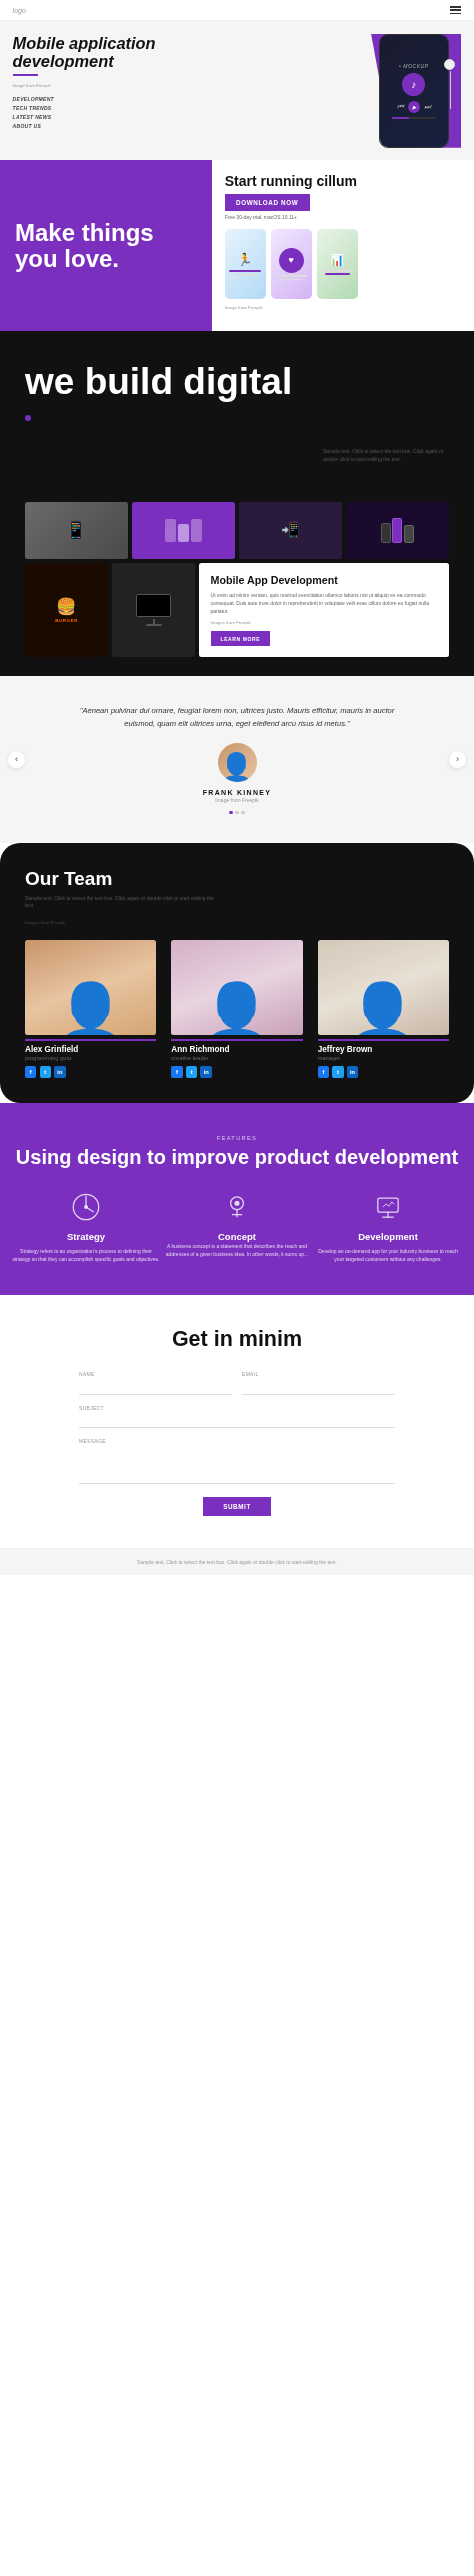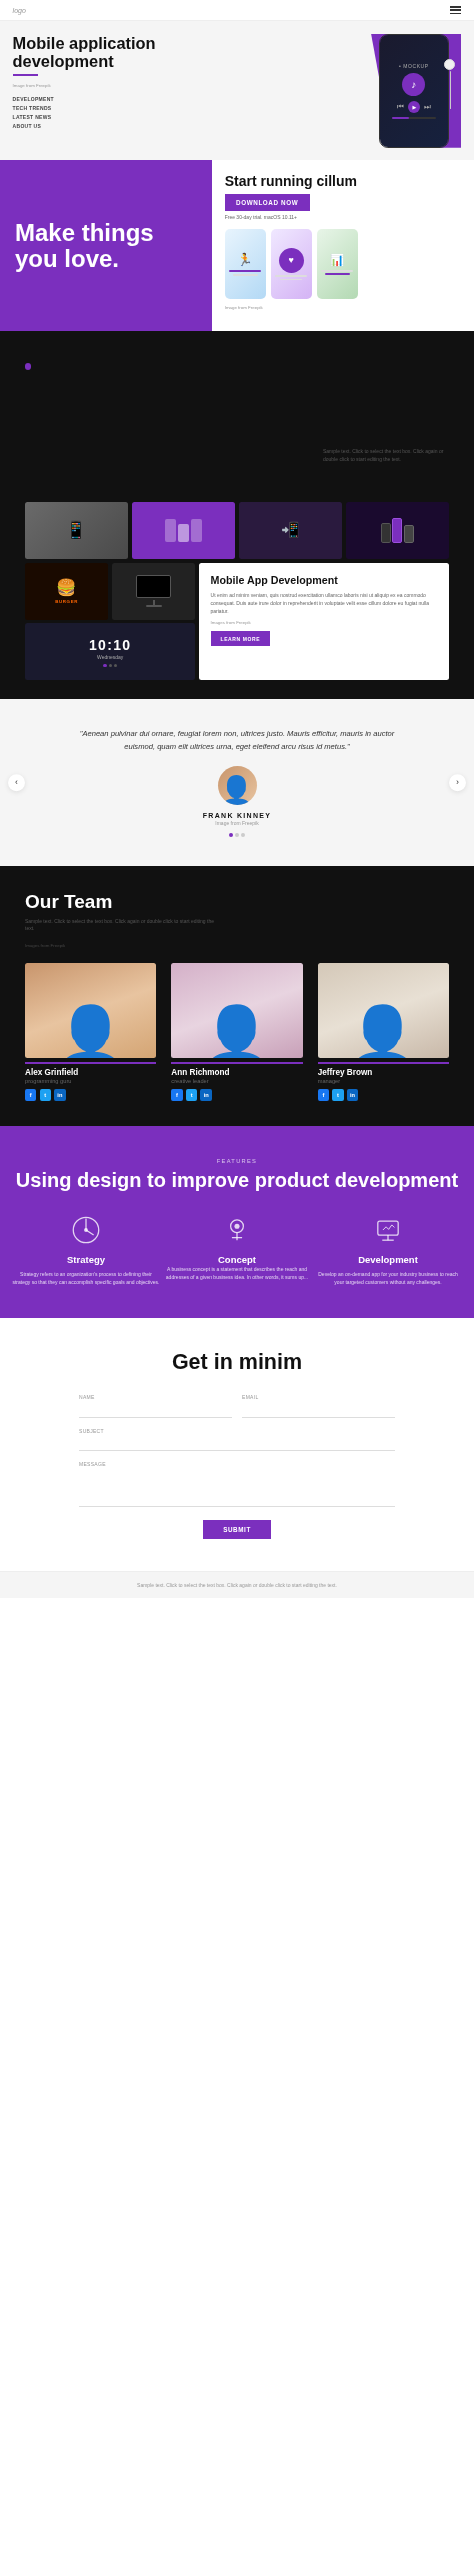--- a/index.html
+++ b/index.html
@@ -10,21 +10,21 @@
 
 <div style="display:flex; justify-content:space-between; align-items:center; padding:6.3px 12.6px; background:#fff; border-bottom:0.6px solid #eee;">
   <span style="font-size:7px; color:#999; font-style:italic;">logo</span>
   <div style="display:flex; flex-direction:column; gap:1.9px; cursor:pointer;">
     <span style="width:11.4px; height:1.3px; background:#333; display:block;"></span>
     <span style="width:11.4px; height:1.3px; background:#333; display:block;"></span>
     <span style="width:11.4px; height:1.3px; background:#333; display:block;"></span>
   </div>
 </div>
 
-<div style="display:flex; background:#f5f5f5; padding:12.6px; min-height:139px; position:relative; overflow:hidden;">
+<div style="display:flex; background:#f5f5f5; padding:12.6px; min-height:139px; position:relative; overflow:hidden;font-style:italic;">
   <div style="flex:1; z-index:2; padding-right:6.3px;">
     <h1 style="font-size:16.4px; font-weight:900; color:#111; line-height:1.1; margin-bottom:3.8px;">Mobile application development</h1>
     <div style="width:25px; height:1.9px; background:#7b2fbe; margin-bottom:7.6px;"></div>
     <p style="font-size:4.4px; color:#999; margin-bottom:7.6px;">Image from Freepik</p>
     <nav style="display:flex; flex-direction:column; gap:3.2px;">
       <a style="font-size:5px; color:#444; text-decoration:none; letter-spacing:0.3px; font-weight:600;">DEVELOPMENT</a>
       <a style="font-size:5px; color:#444; text-decoration:none; letter-spacing:0.3px; font-weight:600;">TECH TRENDS</a>
       <a style="font-size:5px; color:#444; text-decoration:none; letter-spacing:0.3px; font-weight:600;">LATEST NEWS</a>
       <a style="font-size:5px; color:#444; text-decoration:none; letter-spacing:0.3px; font-weight:600;">ABOUT US</a>
     </nav>
@@ -81,20 +81,21 @@
         <div style="font-size:11.4px; margin-bottom:2.5px;">📊</div>
         <div style="width:32px; height:1.9px; background:#ddd; border-radius:1.3px; margin-bottom:1.3px;"></div>
         <div style="width:25px; height:1.9px; background:#7b2fbe; border-radius:1.3px;"></div>
       </div>
     </div>
     <p style="font-size:4.4px; color:#999; margin-top:6.3px;">Image from Freepik</p>
   </div>
 </div>
 
 <div style="background:#111; padding:32px 25px 25px; min-height:164px; position:relative; overflow:hidden;">
+  <h2 style="font-size:37px; font-weight:900; color:#fff; line-height:1.05; margin-bottom:12.6px;">we build digital</h2>
   <div style="width:6.3px; height:6.3px; background:#7b2fbe; border-radius:50; margin-bottom:12.6px; border-radius:50%;"></div>
   <p style="position:absolute; right:25px; bottom:32px; max-width:126px; font-size:5px; color:#555; line-height:1.5;">Sample text. Click to select the text box. Click again or double click to start editing the text.</p>
 </div>
 
 <div style="background:#111; padding:6.3px 25px 19px;">
   <div style="display:grid; grid-template-columns:repeat(4,1fr); gap:3.8px; margin-bottom:3.8px;">
     <div style="background:#555; border-radius:2.5px; min-height:57px; display:flex; align-items:center; justify-content:center; overflow:hidden;">
       <div style="width:100%; height:100%; background:linear-gradient(135deg, #6a6a6a, #4a4a4a); display:flex; align-items:center; justify-content:center; min-height:57px;">
         <span style="font-size:17.7px;">📱</span>
       </div>
@@ -120,29 +121,20 @@
   <div style="display:flex; gap:3.8px;">
     <div style="flex:1.5; display:grid; grid-template-columns:1fr 1fr; gap:3.8px;">
       <div style="background:#1a0a00; border-radius:2.5px; padding:7.6px; display:flex; flex-direction:column; align-items:center; justify-content:center; min-height:57px;">
         <div style="font-size:16.4px; margin-bottom:1.9px;">🍔</div>
         <div style="font-size:4.4px; color:#ff6600; font-weight:700; letter-spacing:0.6px;">BURGER</div>
       </div>
       <div style="background:#222; border-radius:2.5px; padding:6.3px; display:flex; flex-direction:column; align-items:center; justify-content:center; min-height:57px;">
         <div style="width:35px; height:23px; background:#000; border-radius:1.9px; border:1.3px solid #555; margin-bottom:2.5px;"></div>
         <div style="width:1.9px; height:5px; background:#555;"></div>
         <div style="width:16px; height:1.9px; background:#555; border-radius:1.3px;"></div>
-      </div>
-      <div style="background:#1a1a2e; border-radius:2.5px; padding:6.3px; display:flex; flex-direction:column; align-items:center; justify-content:center; min-height:57px; grid-column:span 2;">
-        <div style="font-size:14px; font-weight:700; color:#fff; letter-spacing:1.3px;">10:10</div>
-        <div style="font-size:5px; color:#aaa; margin-top:1.3px;">Wednesday</div>
-        <div style="display:flex; gap:1.9px; margin-top:3.8px;">
-          <div style="width:3.2px; height:3.2px; background:#7b2fbe; border-radius:50%;"></div>
-          <div style="width:3.2px; height:3.2px; background:#555; border-radius:50%;"></div>
-          <div style="width:3.2px; height:3.2px; background:#555; border-radius:50%;"></div>
-        </div>
       </div>
     </div>
     <div style="flex:2; background:#fff; border-radius:2.5px; padding:11.4px; display:flex; flex-direction:column; justify-content:flex-start;">
       <h3 style="font-size:10.7px; font-weight:800; color:#111; margin-bottom:5px;">Mobile App Development</h3>
       <p style="font-size:5px; color:#666; line-height:1.6; margin-bottom:5px;">Ut enim ad minim veniam, quis nostrud exercitation ullamco laboris nisi ut aliquip ex ea commodo consequat. Duis aute irure dolor in reprehenderit in voluptate velit esse cillum dolore eu fugiat nulla pariatur.</p>
       <p style="font-size:4.4px; color:#999; margin-bottom:6.3px;">Images from Freepik</p>
       <button style="background:#7b2fbe; color:#fff; border:none; padding:4.4px 10px; font-size:5px; font-weight:700; cursor:pointer; letter-spacing:0.6px; align-self:flex-start;">LEARN MORE</button>
     </div>
   </div>
 </div>
@@ -156,21 +148,21 @@
   <div style="font-size:7px; font-weight:700; color:#111; letter-spacing:1.3px; text-transform:uppercase; margin-bottom:1.3px;">FRANK KINNEY</div>
   <div style="font-size:5px; color:#999;">Image from Freepik</div>
   <div style="display:flex; justify-content:center; gap:2.5px; margin-top:7.6px;">
     <div style="width:3.8px; height:3.8px; border-radius:50%; background:#7b2fbe; cursor:pointer;"></div>
     <div style="width:3.8px; height:3.8px; border-radius:50%; background:#ccc; cursor:pointer;"></div>
     <div style="width:3.8px; height:3.8px; border-radius:50%; background:#ccc; cursor:pointer;"></div>
   </div>
   <div style="position:absolute; top:50%; transform:translateY(-50%); right:7.6px; width:17.7px; height:17.7px; background:#fff; border-radius:50%; display:flex; align-items:center; justify-content:center; font-size:8.9px; color:#333; cursor:pointer; box-shadow:0 1.3px 5px rgba(0,0,0,0.1);">›</div>
 </div>
 
-<div style="background:#111; padding:25px;">
+<div style="background:#111; padding:25px;border-radius:20px;">
   <div style="margin-bottom:10px;">
     <h2 style="font-size:19px; font-weight:800; color:#fff; margin-bottom:5px;">Our Team</h2>
     <p style="font-size:5px; color:#555; line-height:1.5; max-width:190px;">Sample text. Click to select the text box. Click again or double click to start editing the text.</p>
   </div>
   <p style="font-size:4.4px; color:#444; margin-bottom:15px;">Images from Freepik</p>
   <div style="display:grid; grid-template-columns:repeat(3,1fr); gap:15px;">
 
     <div>
       <div style="width:100%; height:95px; border-radius:2.5px; background:linear-gradient(160deg, #c8956c 0%, #e8c4a0 50%, #d4a574 100%); margin-bottom:3.8px; display:flex; align-items:flex-end; justify-content:center; overflow:hidden; position:relative;">
         <div style="font-size:57px; line-height:1; margin-bottom:-6.3px;">👤</div>

